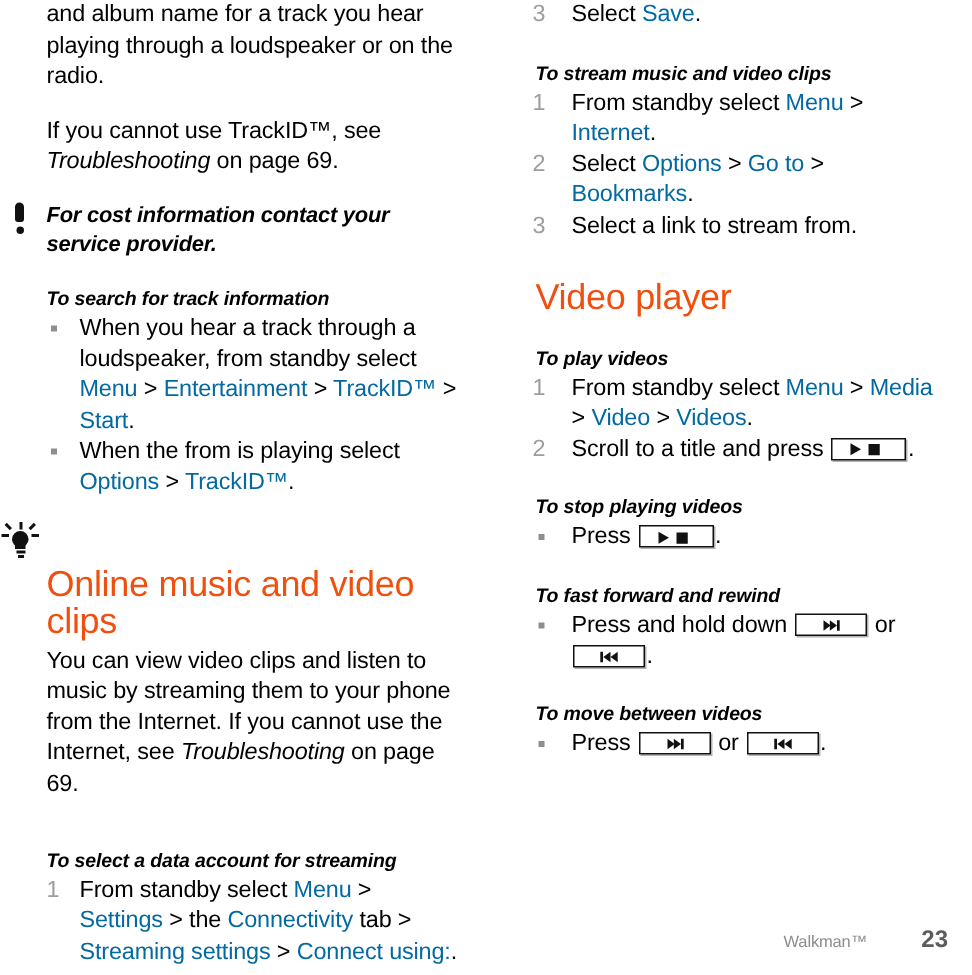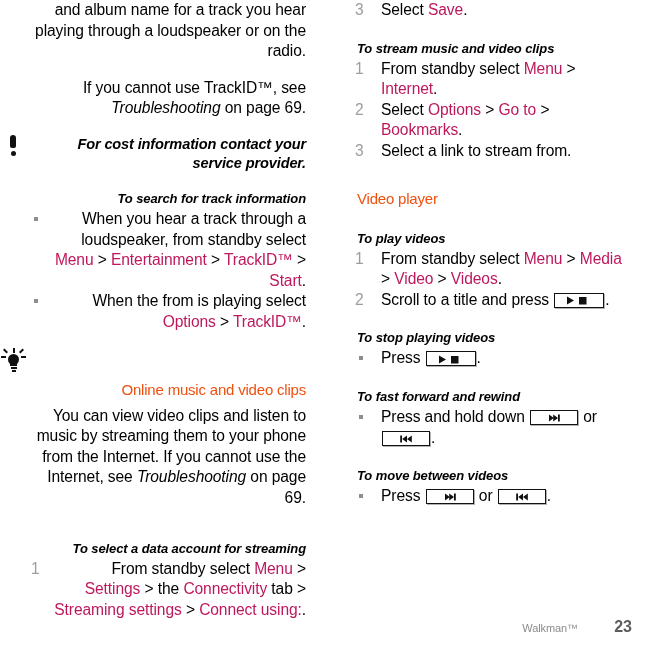--- a/index.html
+++ b/index.html
@@ -24,48 +24,48 @@
   .columns {
     display: flex;
     width: 648px;
     height: 600px;
   }
   .col {
     width: 324px;
     box-sizing: border-box;
     position: relative;
   }
-  .col-left { padding: 0 18px 0 31px; text-align: right; }
+  .col-left { padding: 0 18px 0 31px; }
   .col-right { padding: 0 18px 0 33px; }
 
   
   p.body {
     font-size: 15.6px;
     line-height: 20.6px;
     margin: 0 0 16px 0;
     letter-spacing: -0.1px;
   }
 
   h2.section {
     color: #F0500F;
-    font-size: 15px;
+    font-size: 24px;
     line-height: 25px;
     font-weight: normal;
     margin: 0 0 4px 0;
     letter-spacing: -0.2px;
   }
   h3.proc {
     font-size: 13px;
     line-height: 19px;
     font-style: italic;
     font-weight: bold;
     margin: 0 0 1px 0;
     letter-spacing: -0.1px;
   }
-  .ui { color: #be185d; }
+  .ui { color: #0369a1; }
   .ital { font-style: italic; }
 
   
   ol.steps, ul.bullets {
     list-style: none;
     margin: 0 0 0 0;
     padding: 0;
   }
   ol.steps li, ul.bullets li {
     position: relative;

